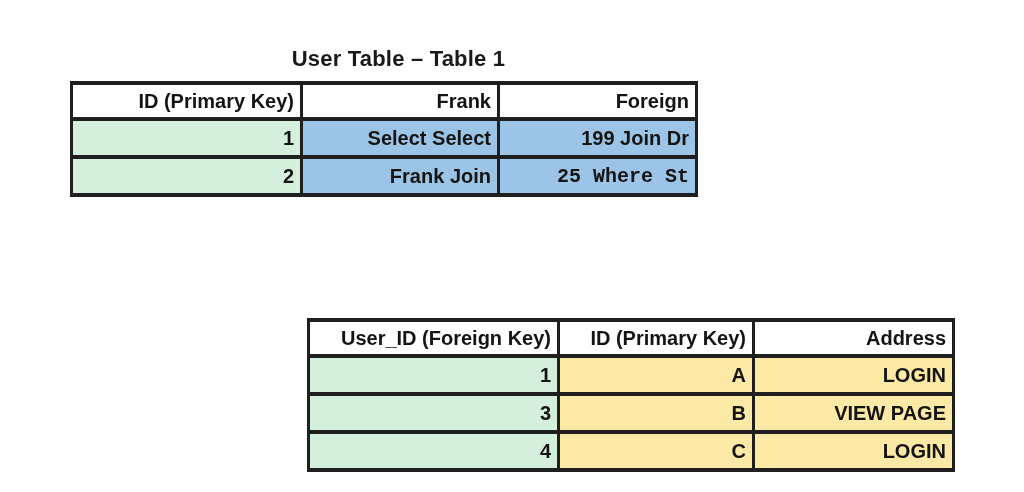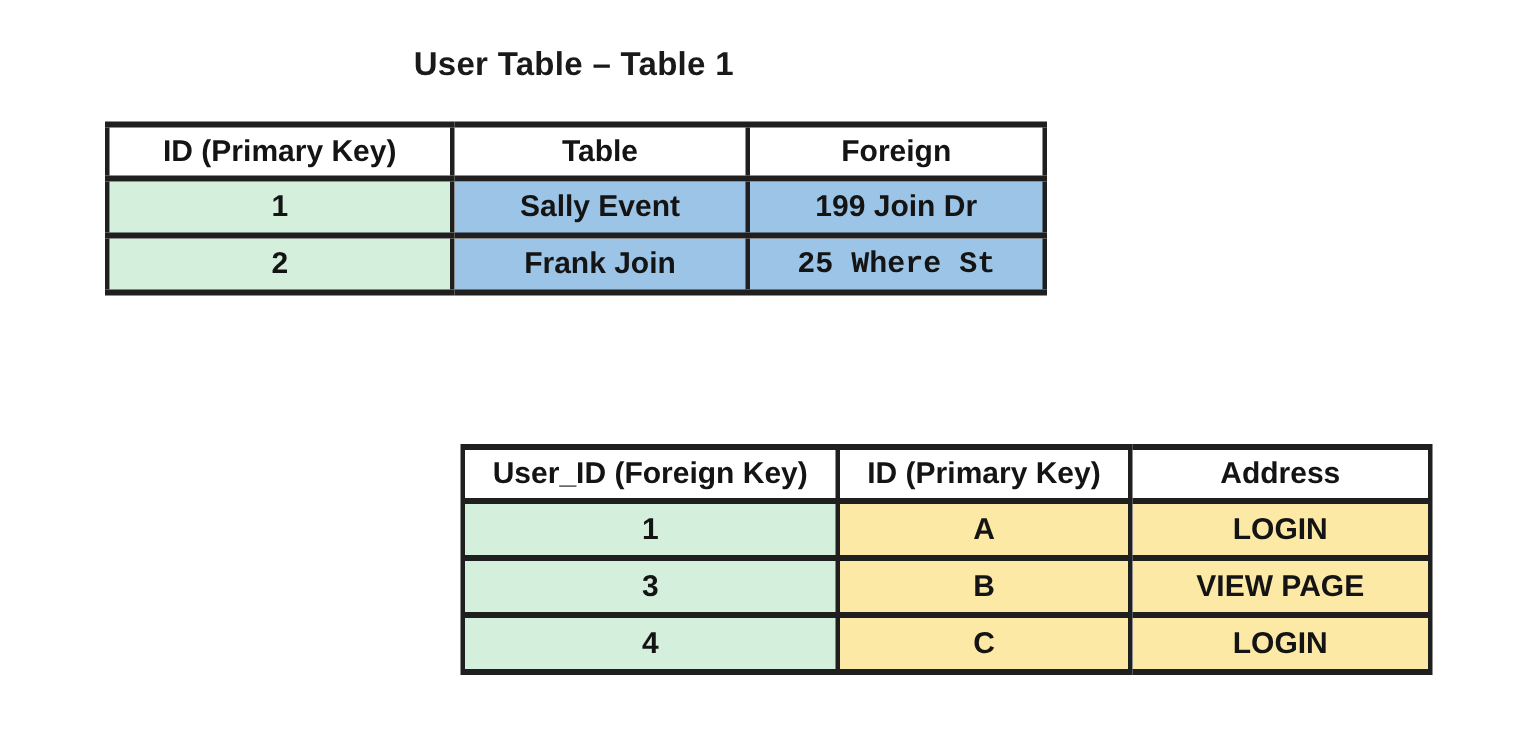--- a/index.html
+++ b/index.html
@@ -11,80 +11,80 @@
     position: relative;
     width: 1024px;
     height: 492px;
     background: #ffffff;
     font-family: "Liberation Sans", sans-serif;
     color: #141414;
     overflow: hidden;
   }
   .tbl-title {
     position: absolute;
-    margin: 0;
+    margin: 16px;
     text-align: center;
     font-size: 22px;
     font-weight: 700;
     letter-spacing: 0.2px;
     color: #1a1a1a;
   }
   table.data-table {
     position: absolute;
     border-collapse: collapse;
     table-layout: fixed;
   }
   .data-table th,
   .data-table td {
     border: solid #1f1f1f;
     border-width: 4px 3px;
-    text-align: center;
+    text-align: right;
     vertical-align: middle;
     font-size: 20px;
     font-weight: 700;
     padding: 0 6px;
     overflow: hidden;
     white-space: nowrap;
   }
   .data-table th {
     background: #ffffff;
     height: 32px;
   }
   .data-table td {
     height: 34px;
   }
   #title-1 { left: 70px;  top: 30px;  width: 625px; }
   #table-1 { left: 70px;  top: 81px;  width: 625px; }
   #title-2 { left: 307px; top: 261px; width: 645px; }
-  #table-2 { left: 307px; top: 296px; width: 645px; padding-left: 16px; }
+  #table-2 { left: 307px; top: 318px; width: 645px; padding-left: 16px; }
 </style>
 </head>
 <body>
 
 <div class="canvas">
 
   <h2 id="title-1" class="tbl-title">User Table – Table 1</h2>
 
   <table id="table-1" class="data-table">
     <colgroup>
       <col style="width:230px">
         <col style="width:197px">
         <col style="width:198px">
     </colgroup>
     <thead>
       <tr>
         <th>ID (Primary Key)</th>
-        <th>Table</th>
+        <th>Frank</th>
         <th>Foreign</th>
       </tr>
     </thead>
     <tbody>
       <tr>
         <td style="background-color: rgb(212, 240, 221);">1</td>
-        <td style="background-color: rgb(156, 196, 230);">Sally Event</td>
+        <td style="background-color: rgb(156, 196, 230);">Select Select</td>
         <td style="background-color: rgb(156, 196, 230);">199 Join Dr</td>
       </tr>
       <tr>
         <td style="background-color: rgb(212, 240, 221);">2</td>
         <td style="background-color: rgb(156, 196, 230);">Frank Join</td>
         <td style="background-color: rgb(156, 196, 230); font-family: Liberation Mono, monospace;">25 Where St</td>
       </tr>
     </tbody>
   </table>
 

